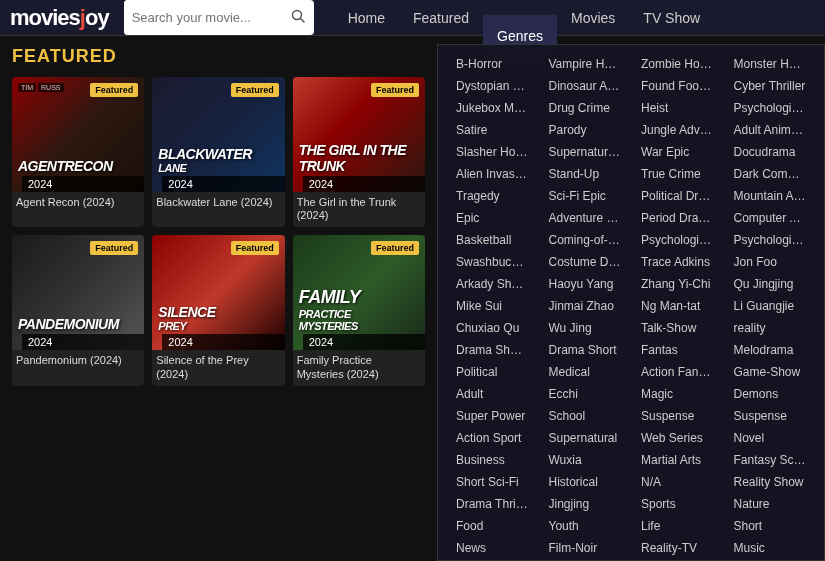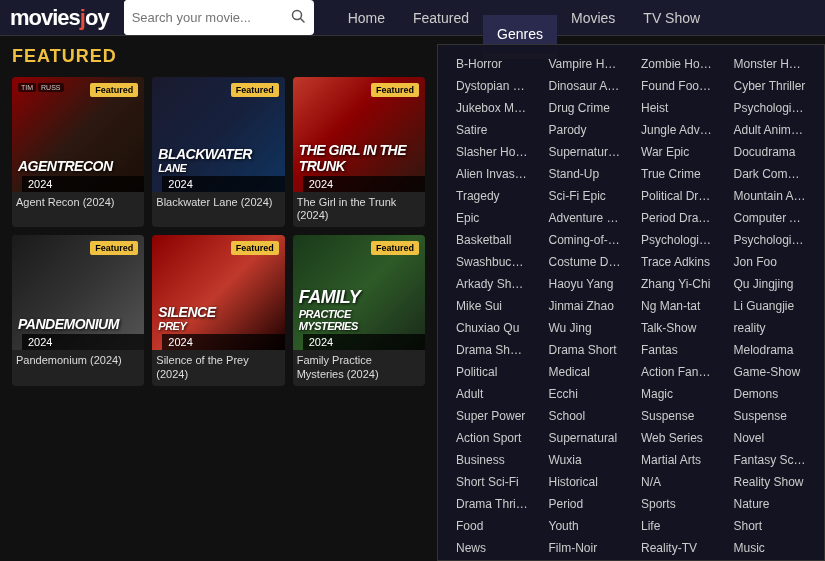--- a/index.html
+++ b/index.html
@@ -53,21 +53,21 @@
       padding: 0 14px;
       font-size: 14px;
       height: 44px;
       display: flex;
       align-items: center;
       cursor: pointer;
     }
     nav a.genres-active {
       color: #fff;
       background: #2a2a4e;
-      border-bottom: 6px solid #a16207;
+      border-bottom: 2px solid #a16207;
       margin-top: 39px;
     }
 
     
     .dropdown-overlay {
       position: absolute;
       top: 44px;
       left: 437px;
       width: 388px;
       background: rgba(20,20,35,0.97);
@@ -312,21 +312,21 @@
       <div class="genre-item">Novel</div>
       <div class="genre-item">Business</div>
       <div class="genre-item">Wuxia</div>
       <div class="genre-item">Martial Arts</div>
       <div class="genre-item">Fantasy Sci-Fi</div>
       <div class="genre-item">Short Sci-Fi</div>
       <div class="genre-item">Historical</div>
       <div class="genre-item">N/A</div>
       <div class="genre-item">Reality Show</div>
       <div class="genre-item">Drama Thriller My...</div>
-      <div class="genre-item">Period</div>
+      <div class="genre-item">Jingjing</div>
       <div class="genre-item">Sports</div>
       <div class="genre-item">Nature</div>
       <div class="genre-item">Food</div>
       <div class="genre-item">Youth</div>
       <div class="genre-item">Life</div>
       <div class="genre-item">Short</div>
       <div class="genre-item">News</div>
       <div class="genre-item">Film-Noir</div>
       <div class="genre-item">Reality-TV</div>
       <div class="genre-item">Music</div>

